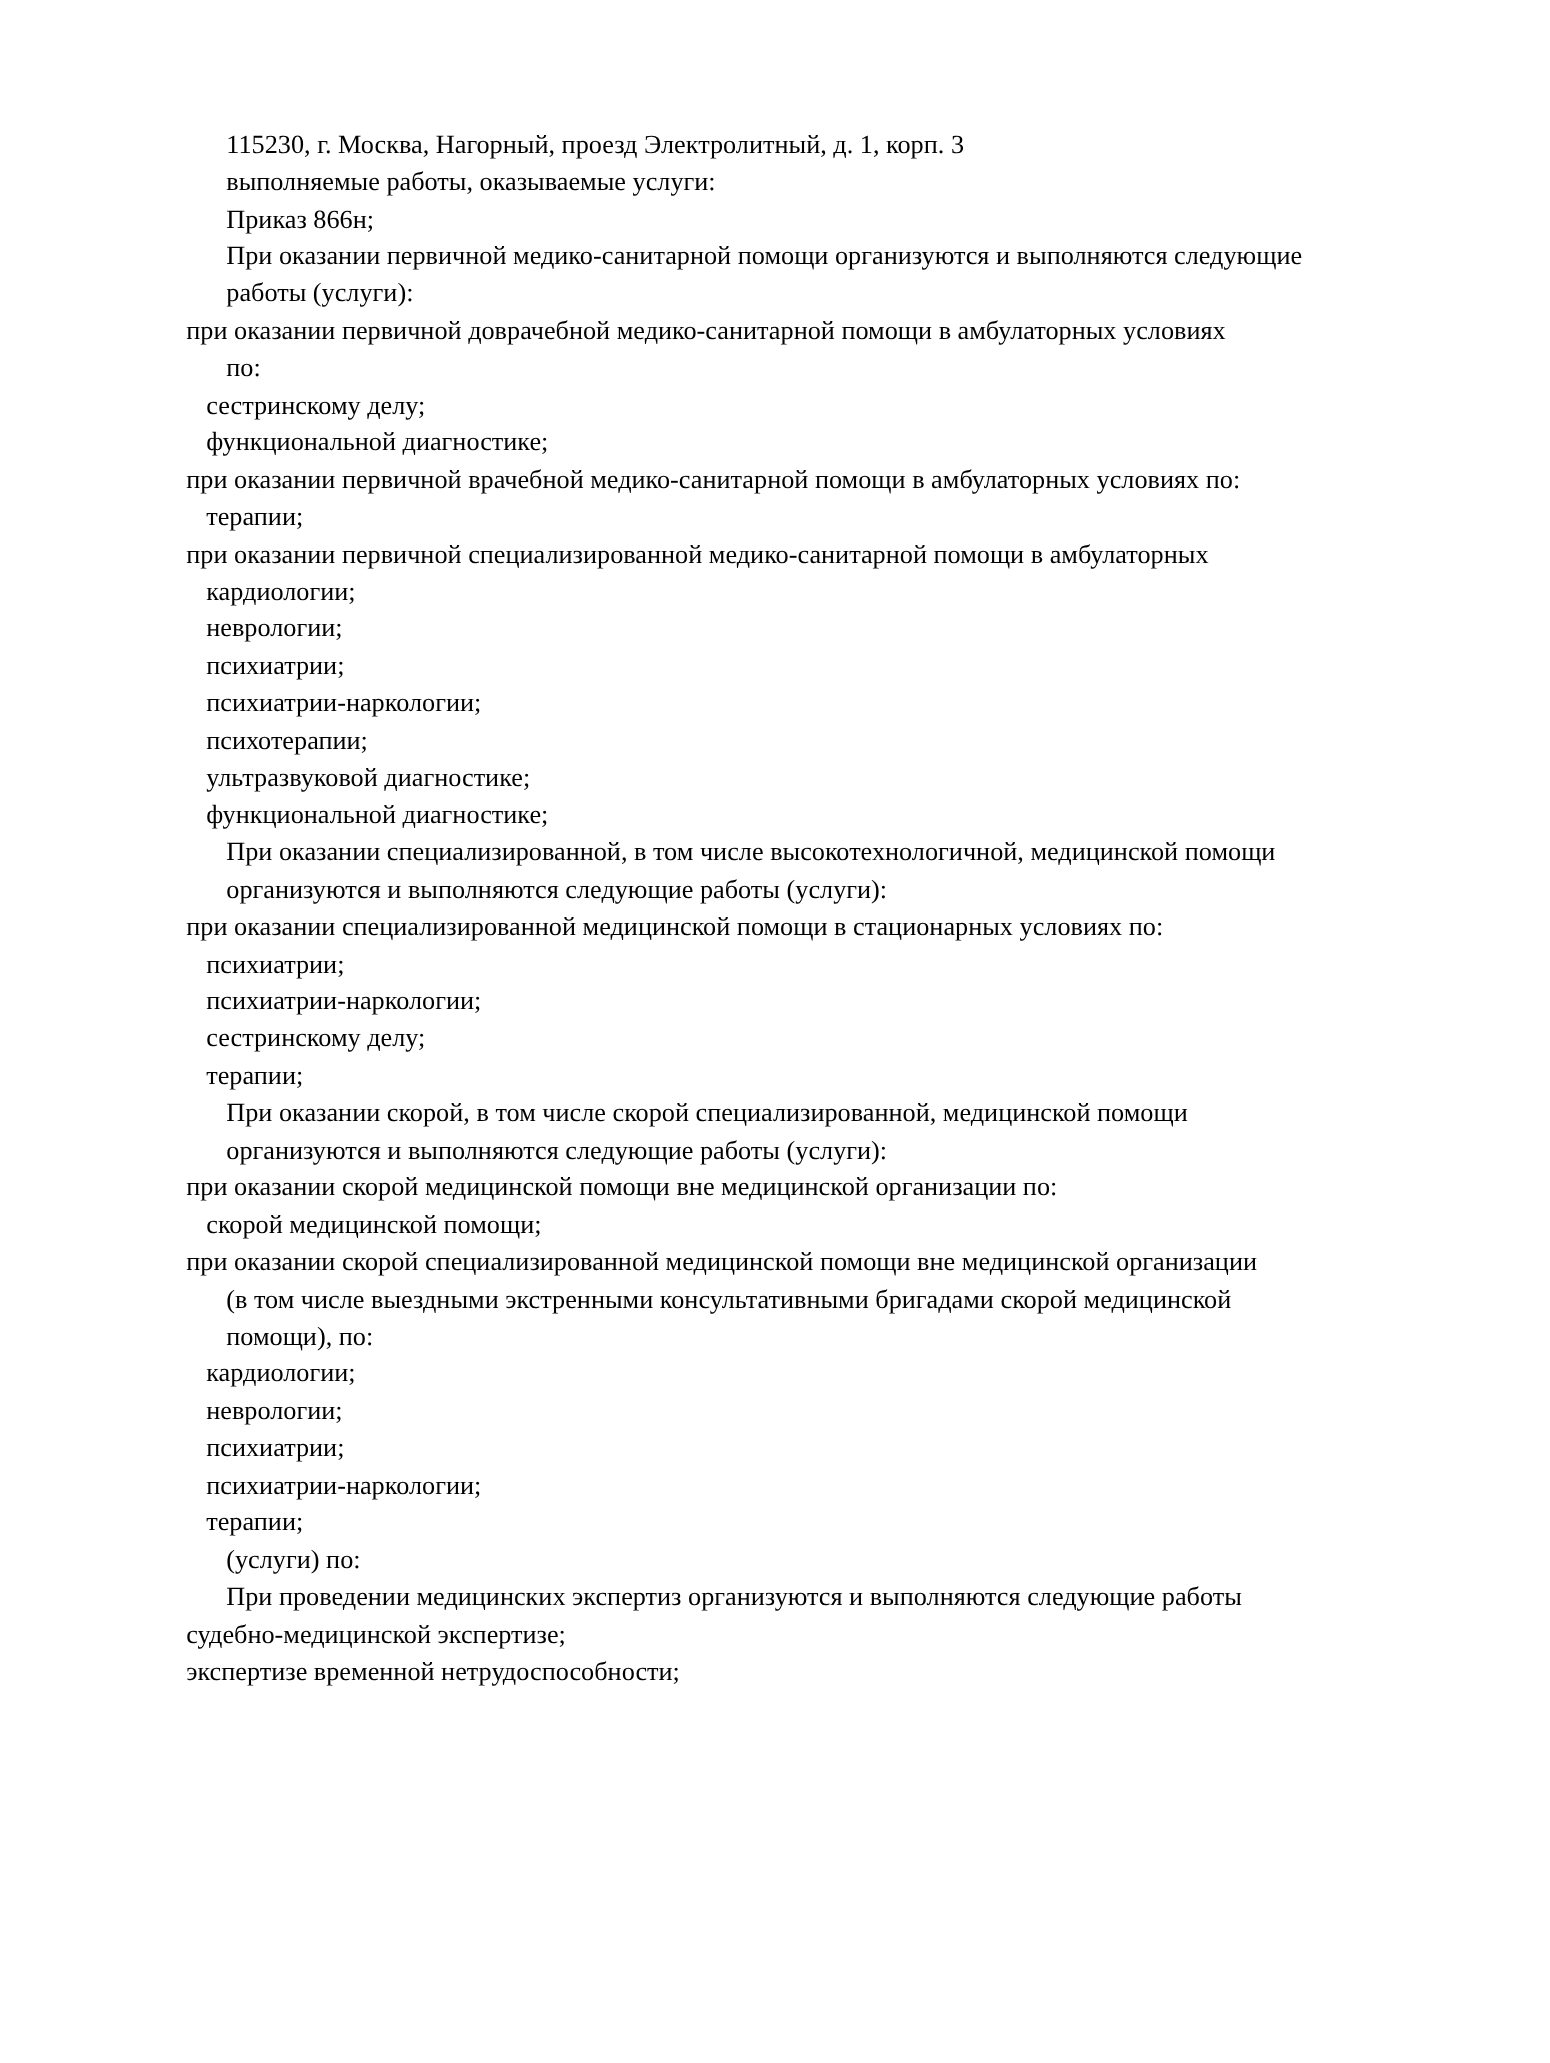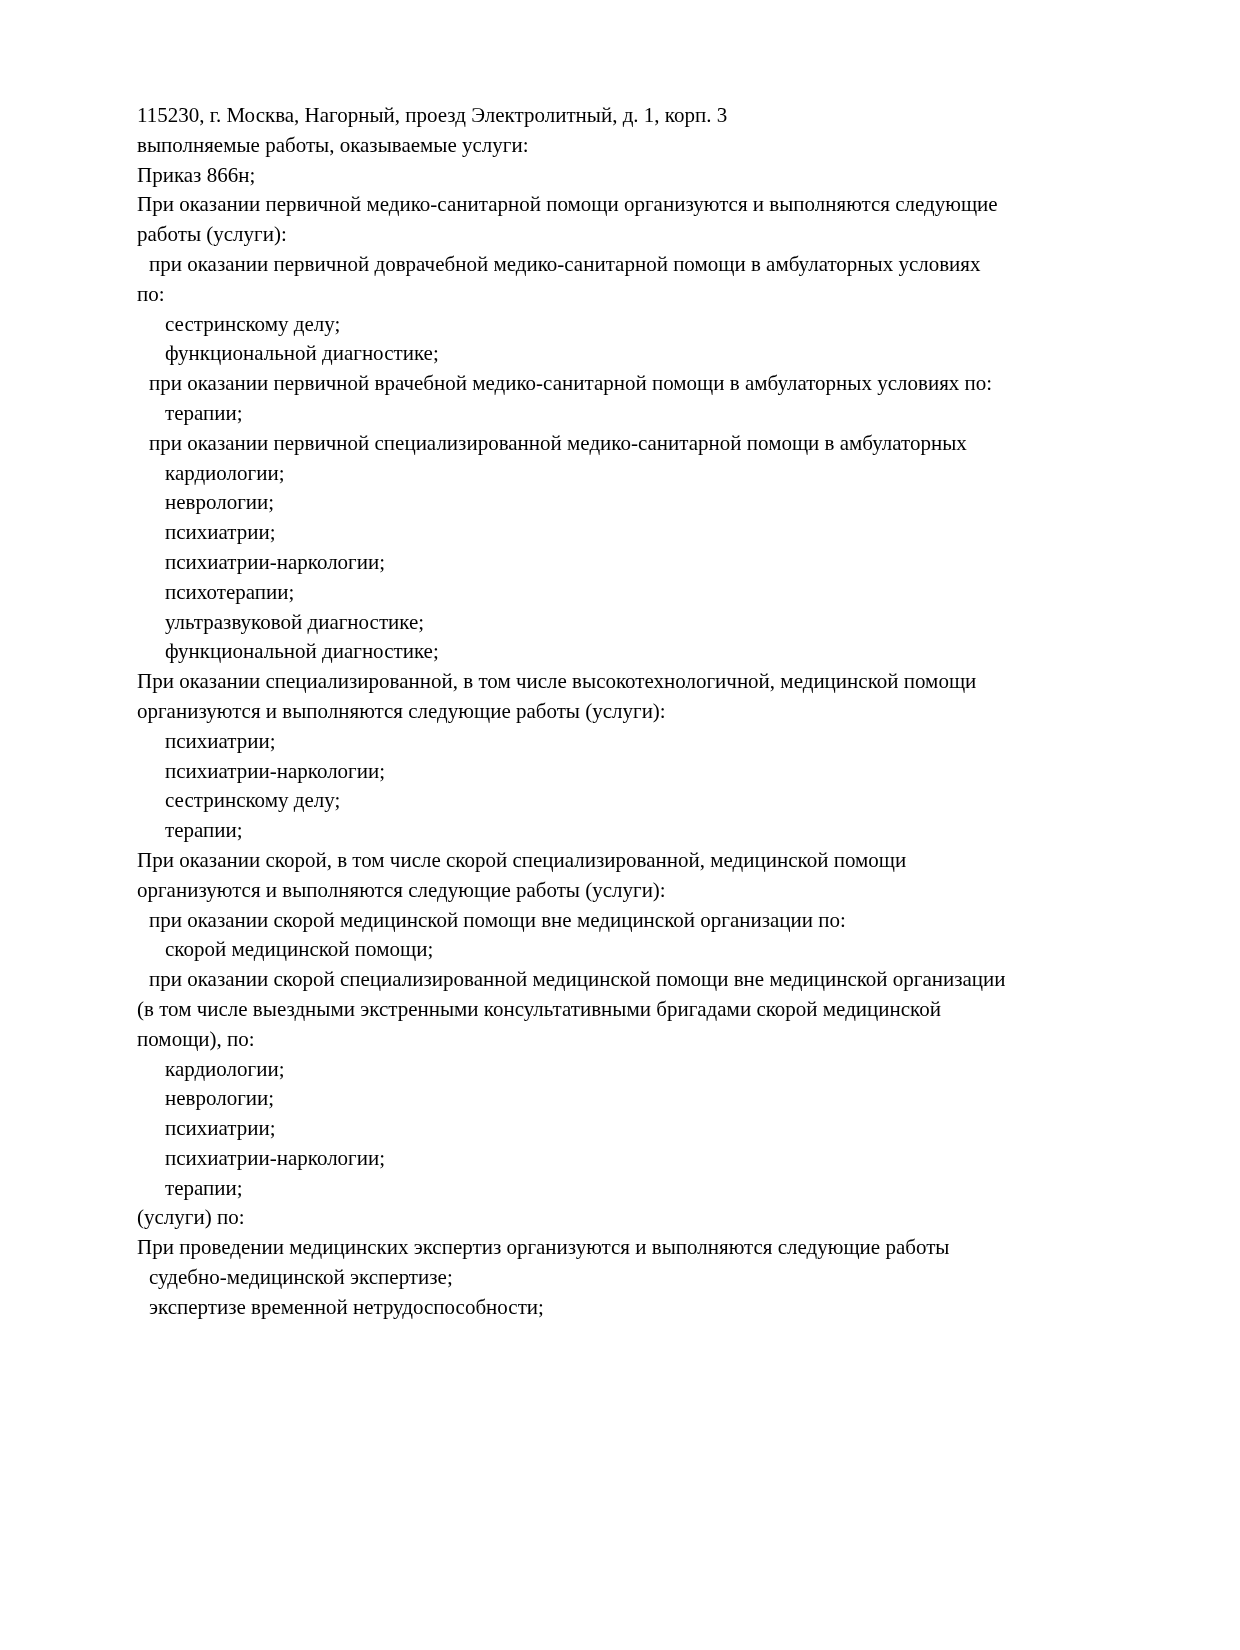--- a/index.html
+++ b/index.html
@@ -18,21 +18,21 @@
     color: #000000;
     font-family: "Liberation Serif", "DejaVu Serif", serif;
     font-size: 21px;
     line-height: 29.8px;
   }
   .doc p.line {
     margin: 0;
     padding: 0;
     white-space: nowrap;
   }
-  .doc p.ind0 { padding-left: 0; }
+  .doc p.ind0 { padding-left: 0; margin-left: 44px; }
   .doc p.ind1 { padding-left: 12px; }
   .doc p.ind2 { padding-left: 28px; }
 </style>
 </head>
 <body>
 
 <div class="page">
   <div class="doc">
       <p class="line ind0">115230, г. Москва, Нагорный, проезд Электролитный, д. 1, корп. 3</p>
       <p class="line ind0">выполняемые работы, оказываемые услуги:</p>
@@ -48,20 +48,21 @@
       <p class="line ind1">при оказании первичной специализированной медико-санитарной помощи в амбулаторных</p>
       <p class="line ind2">кардиологии;</p>
       <p class="line ind2">неврологии;</p>
       <p class="line ind2">психиатрии;</p>
       <p class="line ind2">психиатрии-наркологии;</p>
       <p class="line ind2">психотерапии;</p>
       <p class="line ind2">ультразвуковой диагностике;</p>
       <p class="line ind2">функциональной диагностике;</p>
       <p class="line ind0">При оказании специализированной, в том числе высокотехнологичной, медицинской помощи</p>
       <p class="line ind0">организуются и выполняются следующие работы (услуги):</p>
+      <p class="line ind1">при оказании специализированной медицинской помощи в стационарных условиях по:</p>
       <p class="line ind2">психиатрии;</p>
       <p class="line ind2">психиатрии-наркологии;</p>
       <p class="line ind2">сестринскому делу;</p>
       <p class="line ind2">терапии;</p>
       <p class="line ind0">При оказании скорой, в том числе скорой специализированной, медицинской помощи</p>
       <p class="line ind0">организуются и выполняются следующие работы (услуги):</p>
       <p class="line ind1">при оказании скорой медицинской помощи вне медицинской организации по:</p>
       <p class="line ind2">скорой медицинской помощи;</p>
       <p class="line ind1">при оказании скорой специализированной медицинской помощи вне медицинской организации</p>
       <p class="line ind0">(в том числе выездными экстренными консультативными бригадами скорой медицинской</p>

